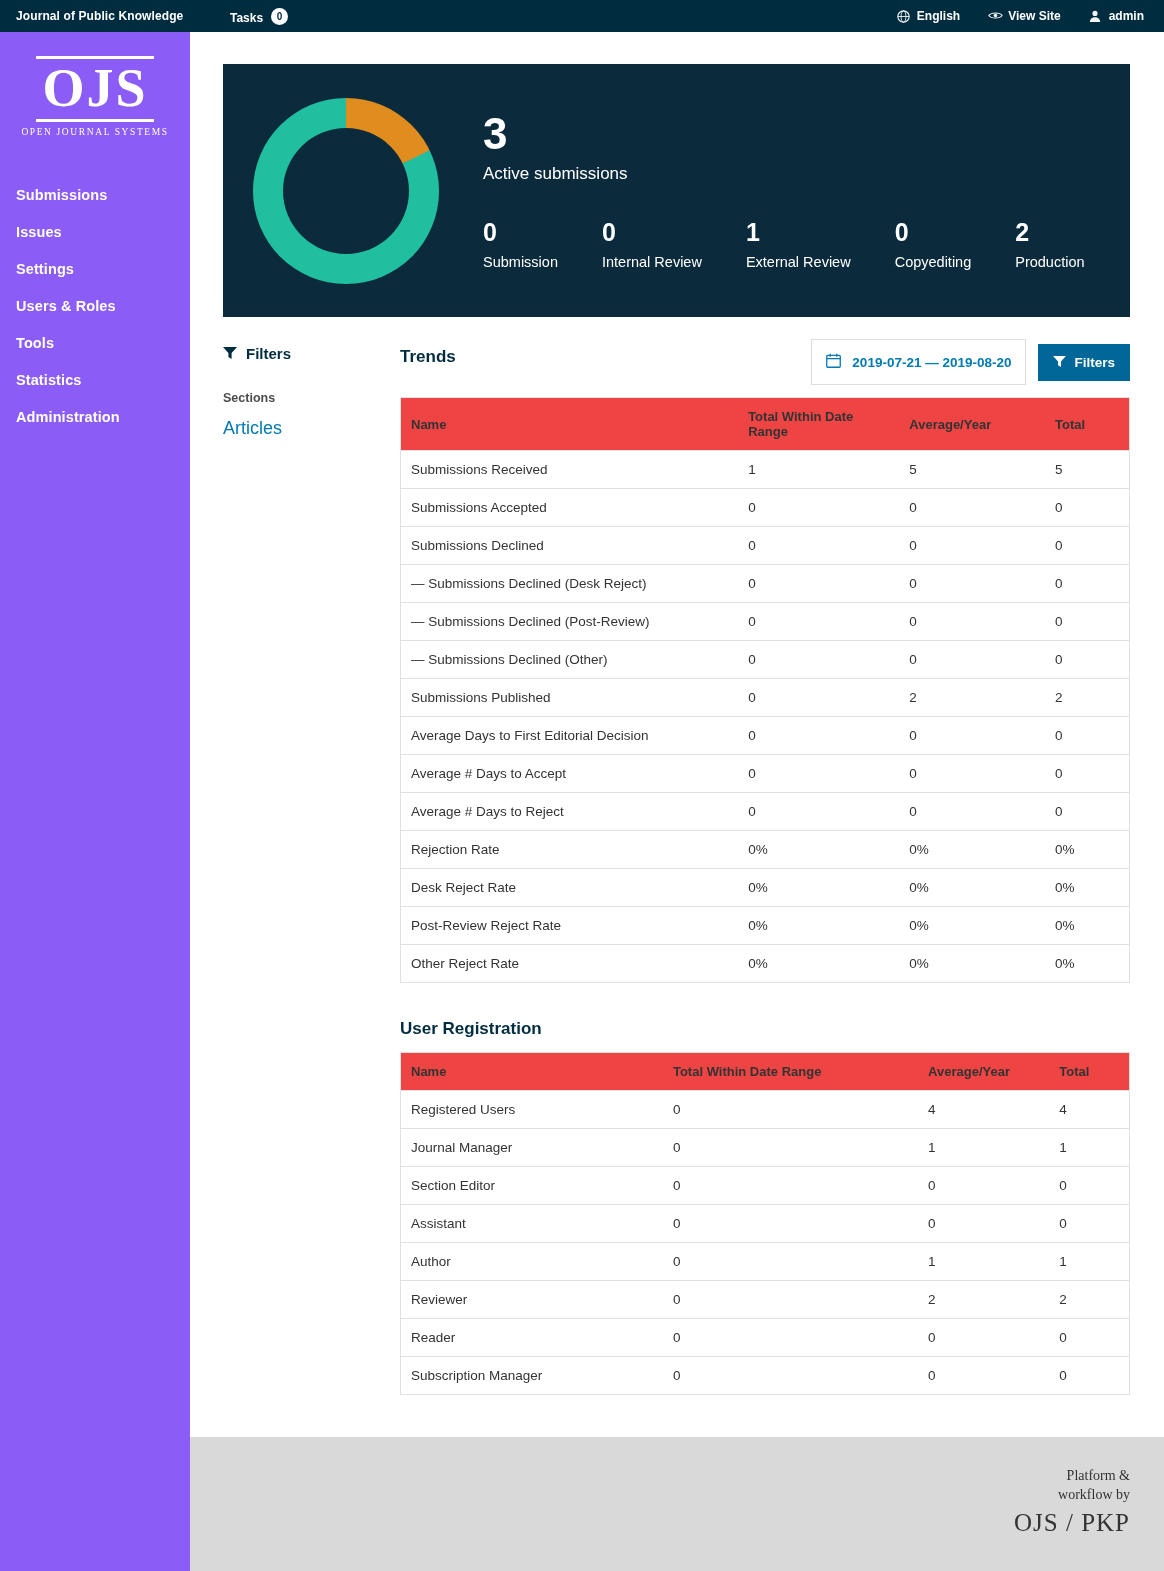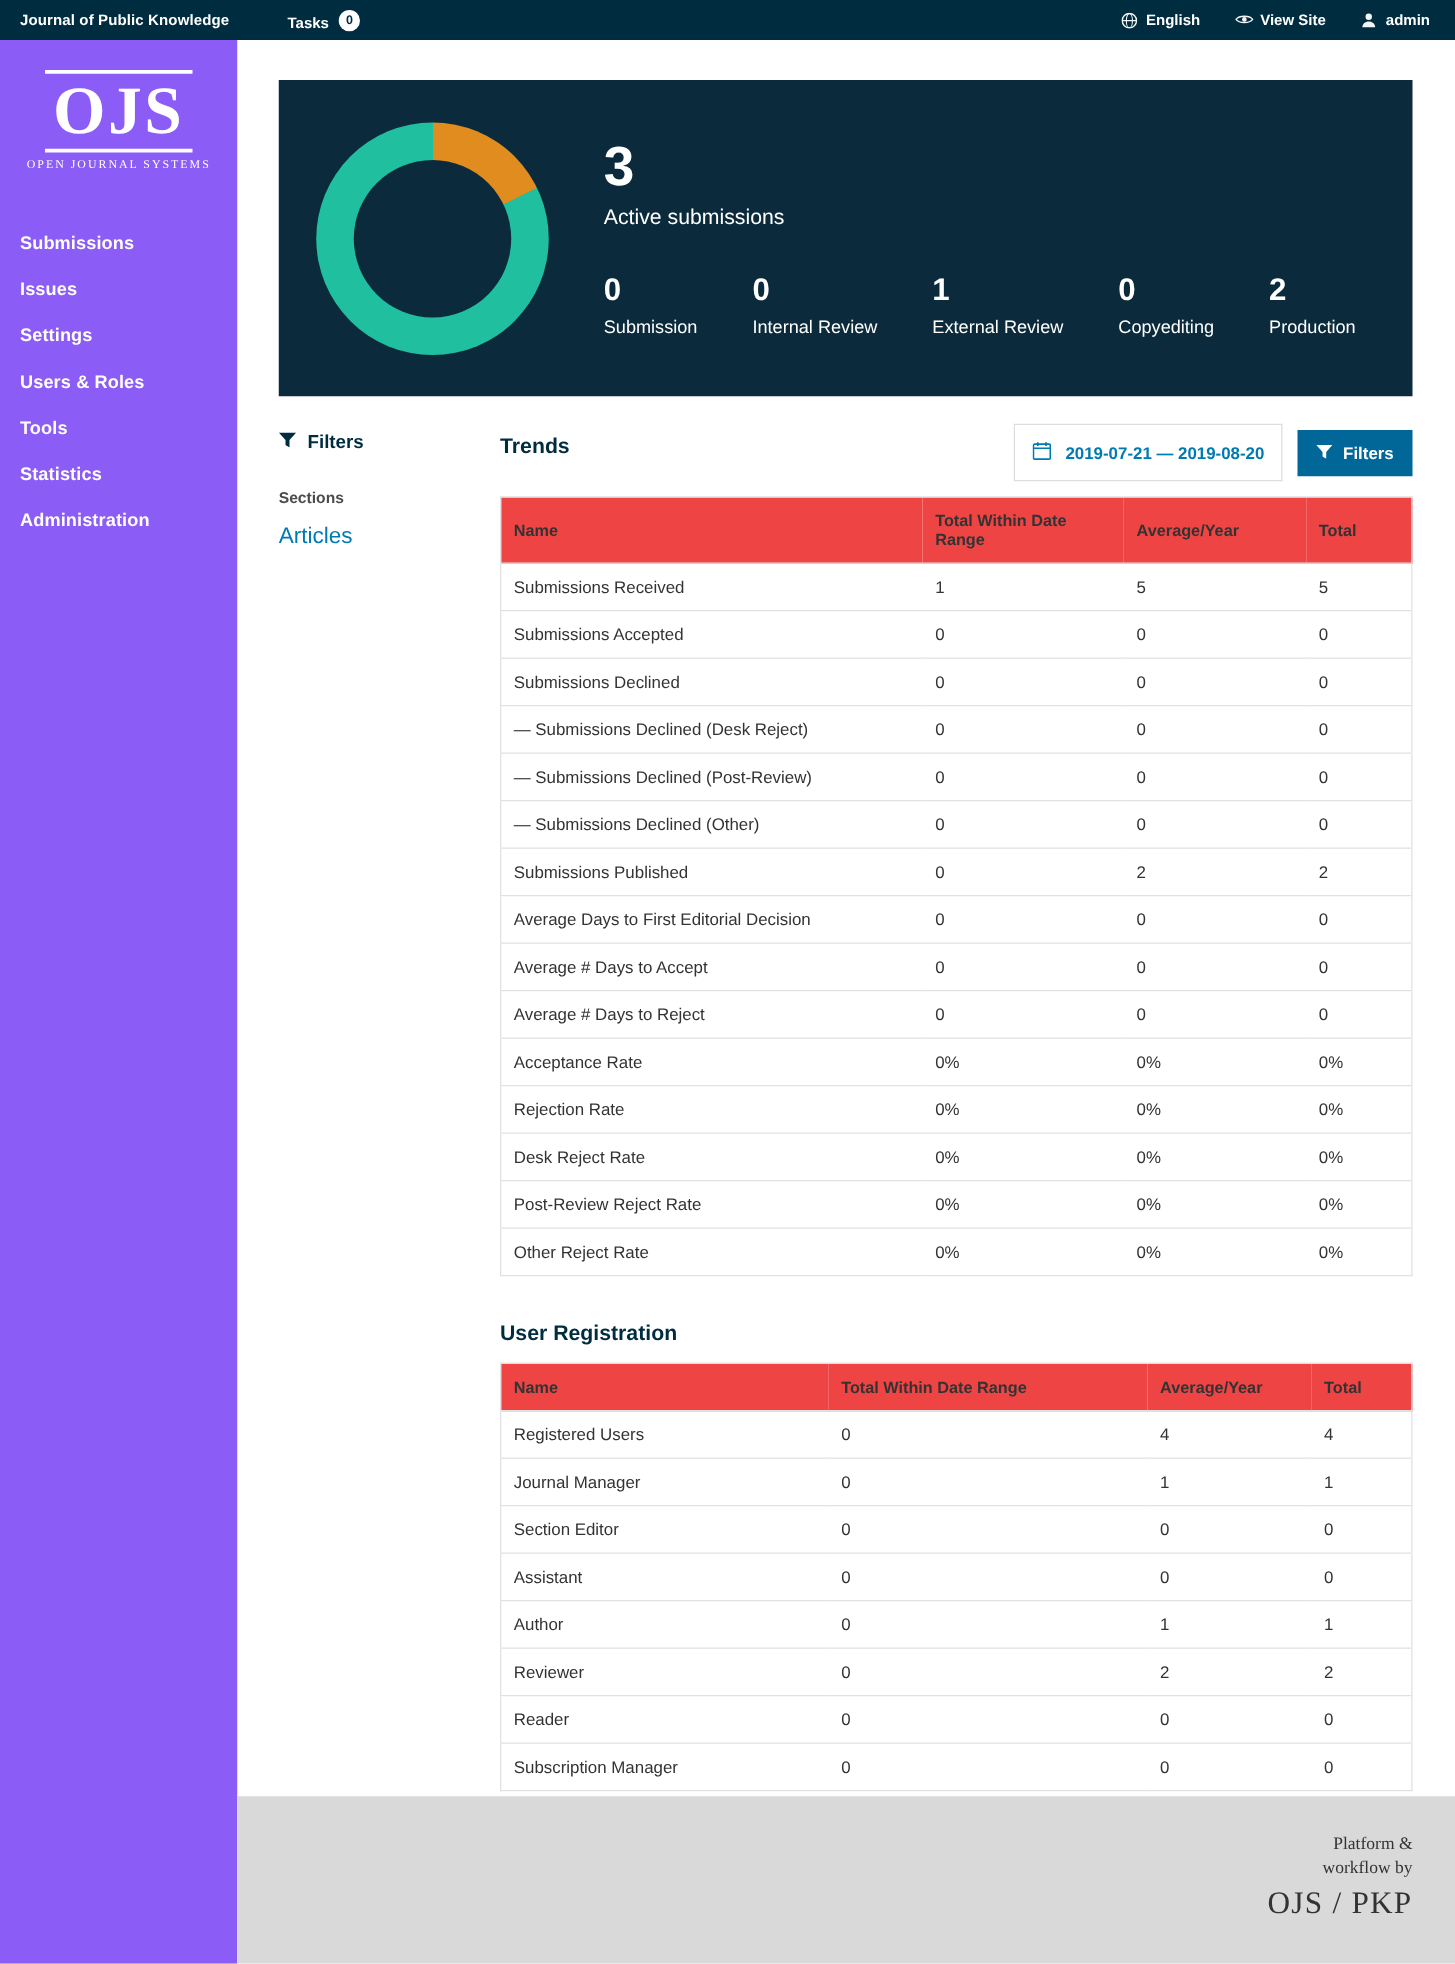--- a/index.html
+++ b/index.html
@@ -405,26 +405,20 @@
                 <td>0</td>
                 <td>0</td>
               </tr>
             <tr>
                 <td class="indent-1">Average # Days to Reject</td>
                 <td>0</td>
                 <td>0</td>
                 <td>0</td>
               </tr>
             <tr>
-                <td>Acceptance Rate</td>
-                <td>0%</td>
-                <td>0%</td>
-                <td>0%</td>
-              </tr>
-            <tr>
                 <td>Rejection Rate</td>
                 <td>0%</td>
                 <td>0%</td>
                 <td>0%</td>
               </tr>
             <tr>
                 <td class="indent-1">Desk Reject Rate</td>
                 <td>0%</td>
                 <td>0%</td>
                 <td>0%</td>

